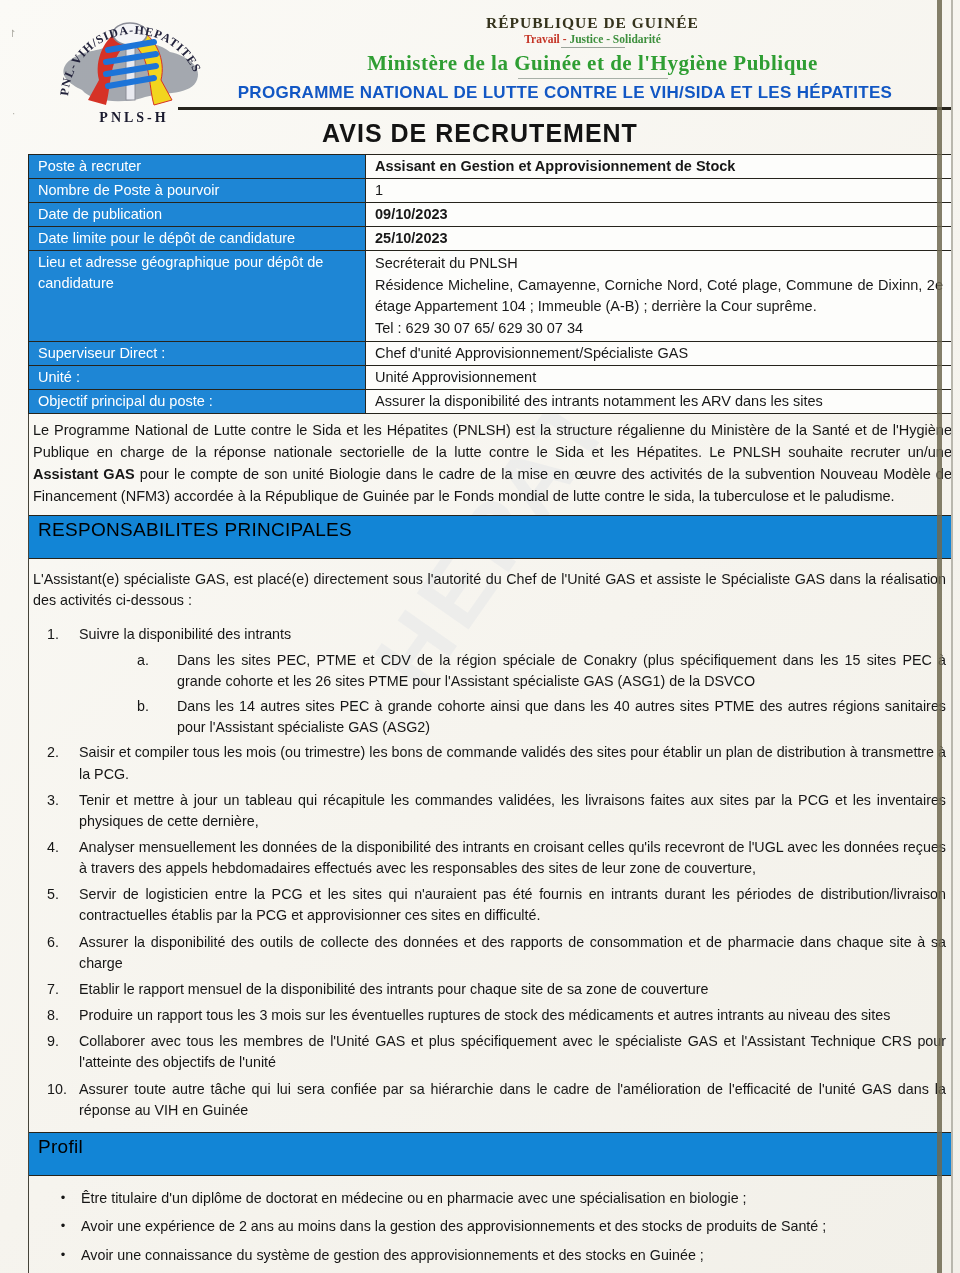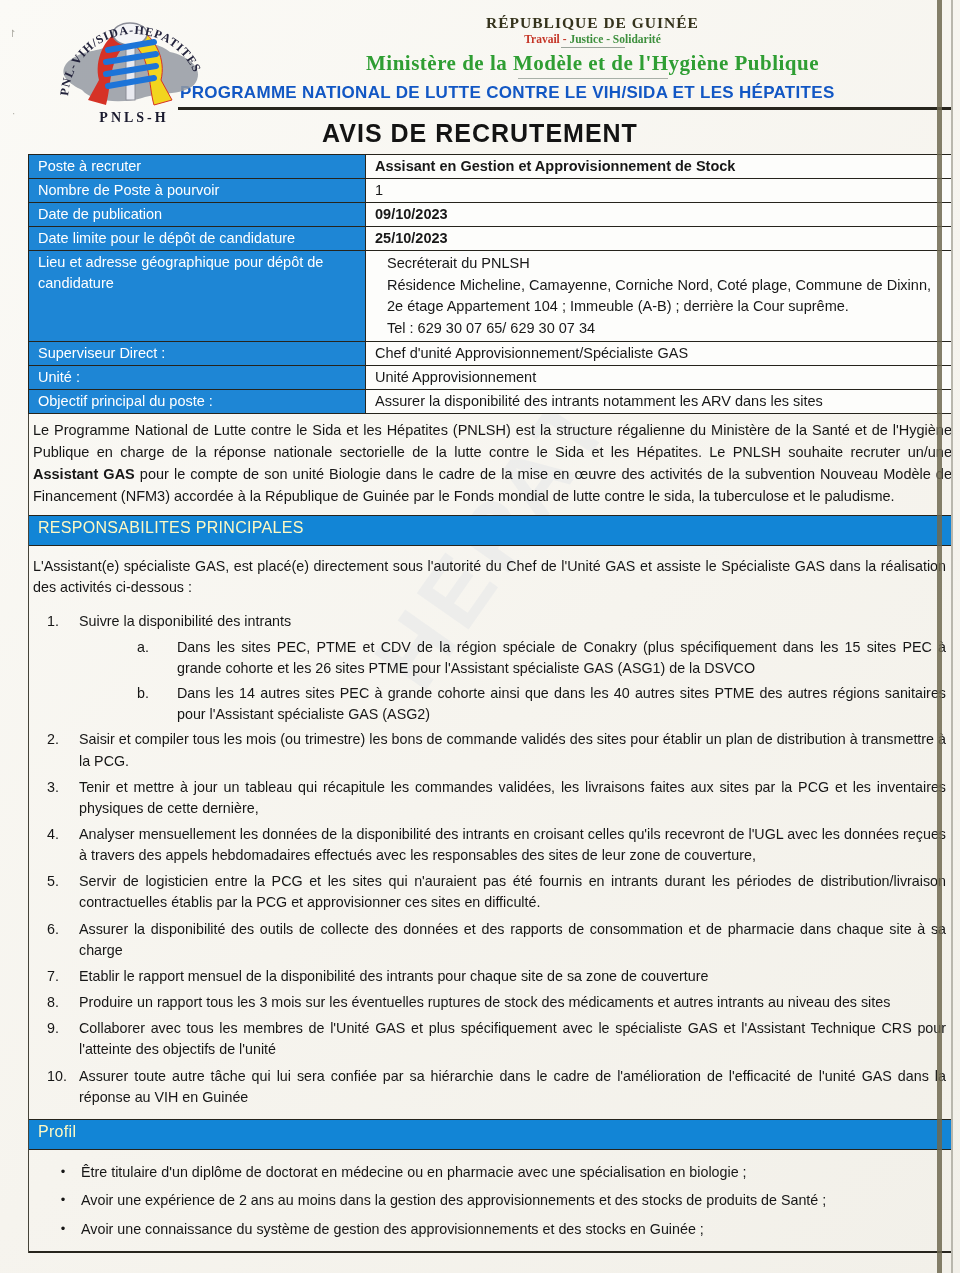--- a/index.html
+++ b/index.html
@@ -43,32 +43,32 @@
   }
   
   .info-table{
     margin-left:28px;width:925px;border-collapse:collapse;position:relative;z-index:2;
     font-size:14.5px;
   }
   .info-table td{border:1.6px solid #26241c;padding:1px 9px;vertical-align:top;line-height:1.45;}
   .info-table td.lbl{background:#1e86d5;color:#ffffff;width:318px;font-weight:500;}
   .info-table td.val{background:#fdfdfb;color:#181818;}
   .val.b{font-weight:bold;}
-  .addr-line{margin:1px 12px;}
+  .addr-line{margin:1px 0;}
   .addr-just{text-align:justify;}
   
   .doc-box{
     margin-left:28px;width:925px;box-sizing:border-box;position:relative;z-index:2;
     border-left:1.4px solid #46443a;border-right:1.4px solid #46443a;
   }
   .intro{
     padding:5px 0 8px 4px;font-size:14.5px;line-height:1.52;text-align:justify;color:#161616;
   }
   .banner{
-    background:#1285d6;color:#fef9c3;font-size:16px;padding:3px 9px 8px 9px;
+    background:#1285d6;color:#000000;font-size:19px;padding:3px 9px 17px 9px;
     border-top:1.6px solid #26241c;border-bottom:1.6px solid #26241c;
     letter-spacing:.3px;
   }
   .resp-body{padding:10px 6px 6px 4px;font-size:14.3px;line-height:1.48;color:#161616;}
   .resp-intro{margin-bottom:12px;text-align:justify;}
   .num-item{display:flex;margin:0 0 5px 14px;}
   .num-item .num{width:32px;flex:0 0 32px;}
   .num-item .txt{flex:1;text-align:justify;}
   .sub-item{display:flex;margin:2px 0 4px 104px;}
   .sub-item .num{width:40px;flex:0 0 40px;}
@@ -98,24 +98,24 @@
       <text font-size="12" font-weight="bold" fill="#23233c" letter-spacing="1" font-family="Liberation Serif, serif">
         <textPath href="#lg-arc" startOffset="4">PNL-VIH/SIDA-HEPATITES</textPath>
       </text>
       <text x="96" y="110" text-anchor="middle" font-size="14" font-weight="bold" fill="#1a1a2e" letter-spacing="3" font-family="Liberation Serif, serif">PNLS-H</text>
     </svg>
 
     <div class="hdr-text">
       <div class="republic">RÉPUBLIQUE DE GUINÉE</div>
       <div class="motto"><span class="red">Travail</span><span class="red"> - </span><span class="grn">Justice</span><span class="grn"> - </span><span class="grn">Solidarité</span></div>
       <div class="motto-rule"></div>
-      <div class="ministry">Ministère de la Modèle et de l'Hygiène Publique</div>
+      <div class="ministry">Ministère de la Guinée et de l'Hygiène Publique</div>
       <div class="ministry-rule"></div>
     </div>
-    <div class="program" style="text-align:left;margin-left:180px;width:770px;">PROGRAMME NATIONAL DE LUTTE CONTRE LE VIH/SIDA ET LES HÉPATITES</div>
+    <div class="program" style="text-align:center;margin-left:180px;width:770px;">PROGRAMME NATIONAL DE LUTTE CONTRE LE VIH/SIDA ET LES HÉPATITES</div>
     <div class="program-rule"></div>
   </div>
 
   <div class="doc-title">AVIS DE RECRUTEMENT</div>
 
   <table class="info-table">
     <tbody>
       <tr>
         <td class="lbl">Poste à recruter</td>
         <td class="val b">Assisant en Gestion et Approvisionnement de Stock</td>

